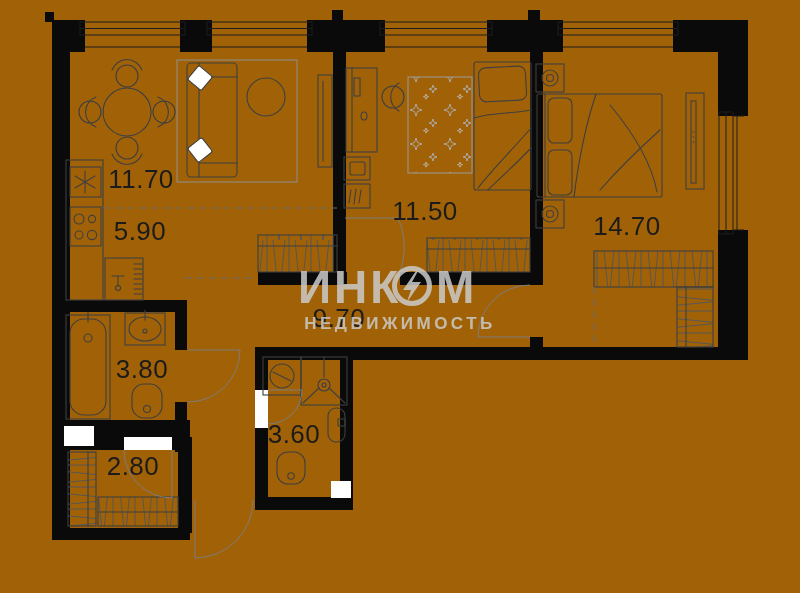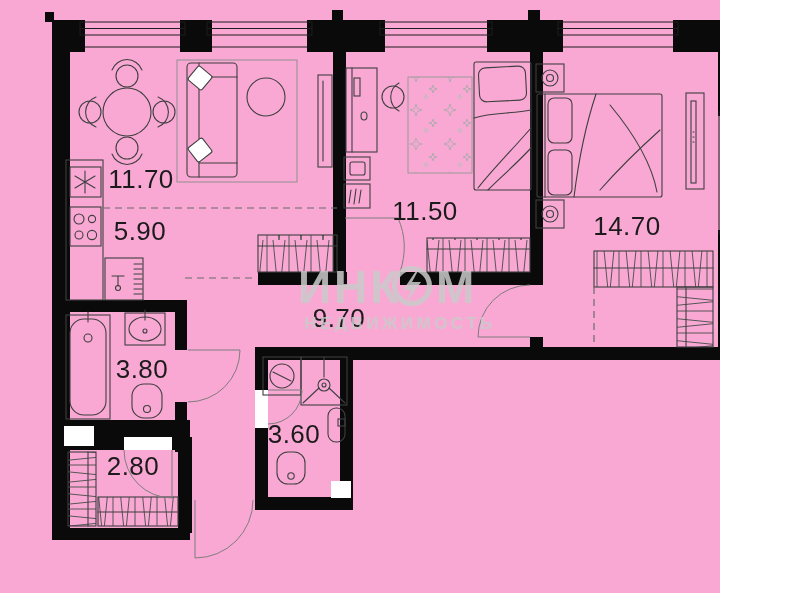--- a/index.html
+++ b/index.html
@@ -1,16 +1,16 @@
 <!DOCTYPE html>
 <html><head>
 <meta charset="utf-8">
 <style>
   html,body{margin:0;padding:0;background:#ffffff;}
-  .stage{position:relative;width:720px;height:593px;background:#f9a8d4;overflow:hidden;
+  .stage{position:relative;width:800px;height:593px;background:#a16207;overflow:hidden;
          font-family:"Liberation Sans", sans-serif;text-align:right;}
   svg{display:block;}
   .wall{fill:#0a0a0a;stroke:none;}
   .hole{fill:#ffffff;stroke:none;}
   .ln{stroke:#3f3f3f;stroke-width:1.1;fill:none;stroke-linecap:round;}
   .thin{stroke:#8f8f8f;stroke-width:1;fill:none;}
   .door{stroke:#7d7d7d;stroke-width:1;fill:none;}
   .dash{stroke:#6b6b6b;stroke-width:1.2;fill:none;stroke-dasharray:7 5;}
   .winln{stroke:#1d1d1d;stroke-width:1;fill:none;}
   .furn{fill:#ffffff;stroke:#3f3f3f;stroke-width:1.1;}

